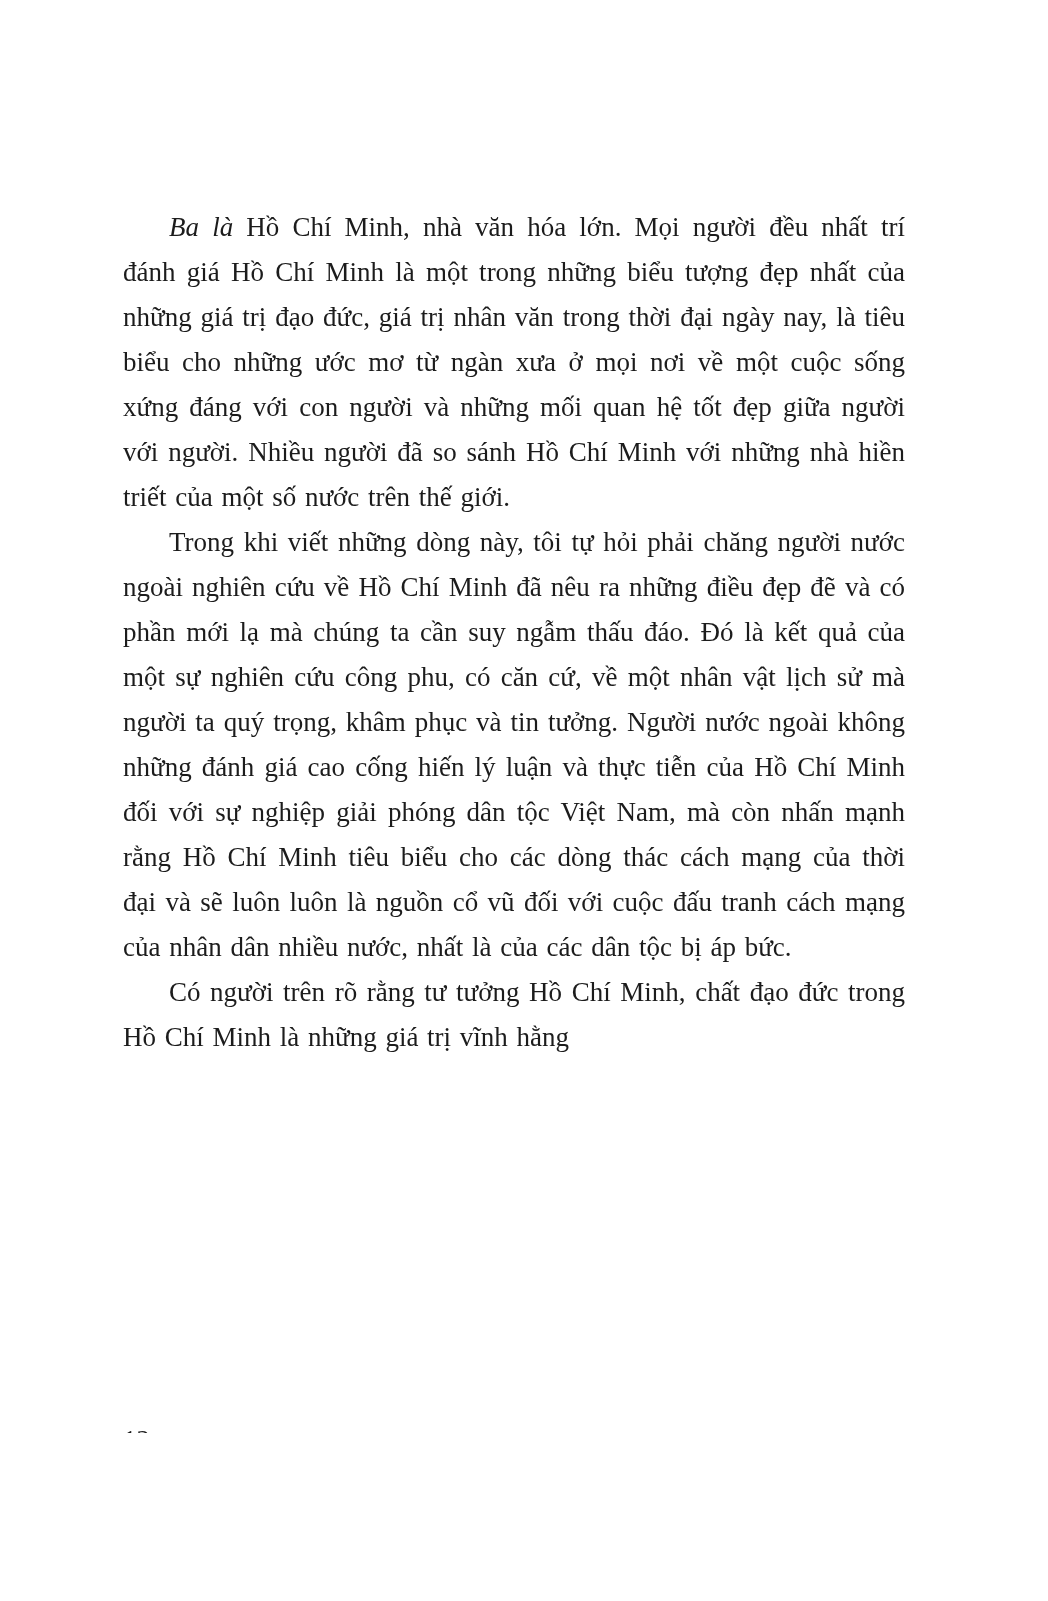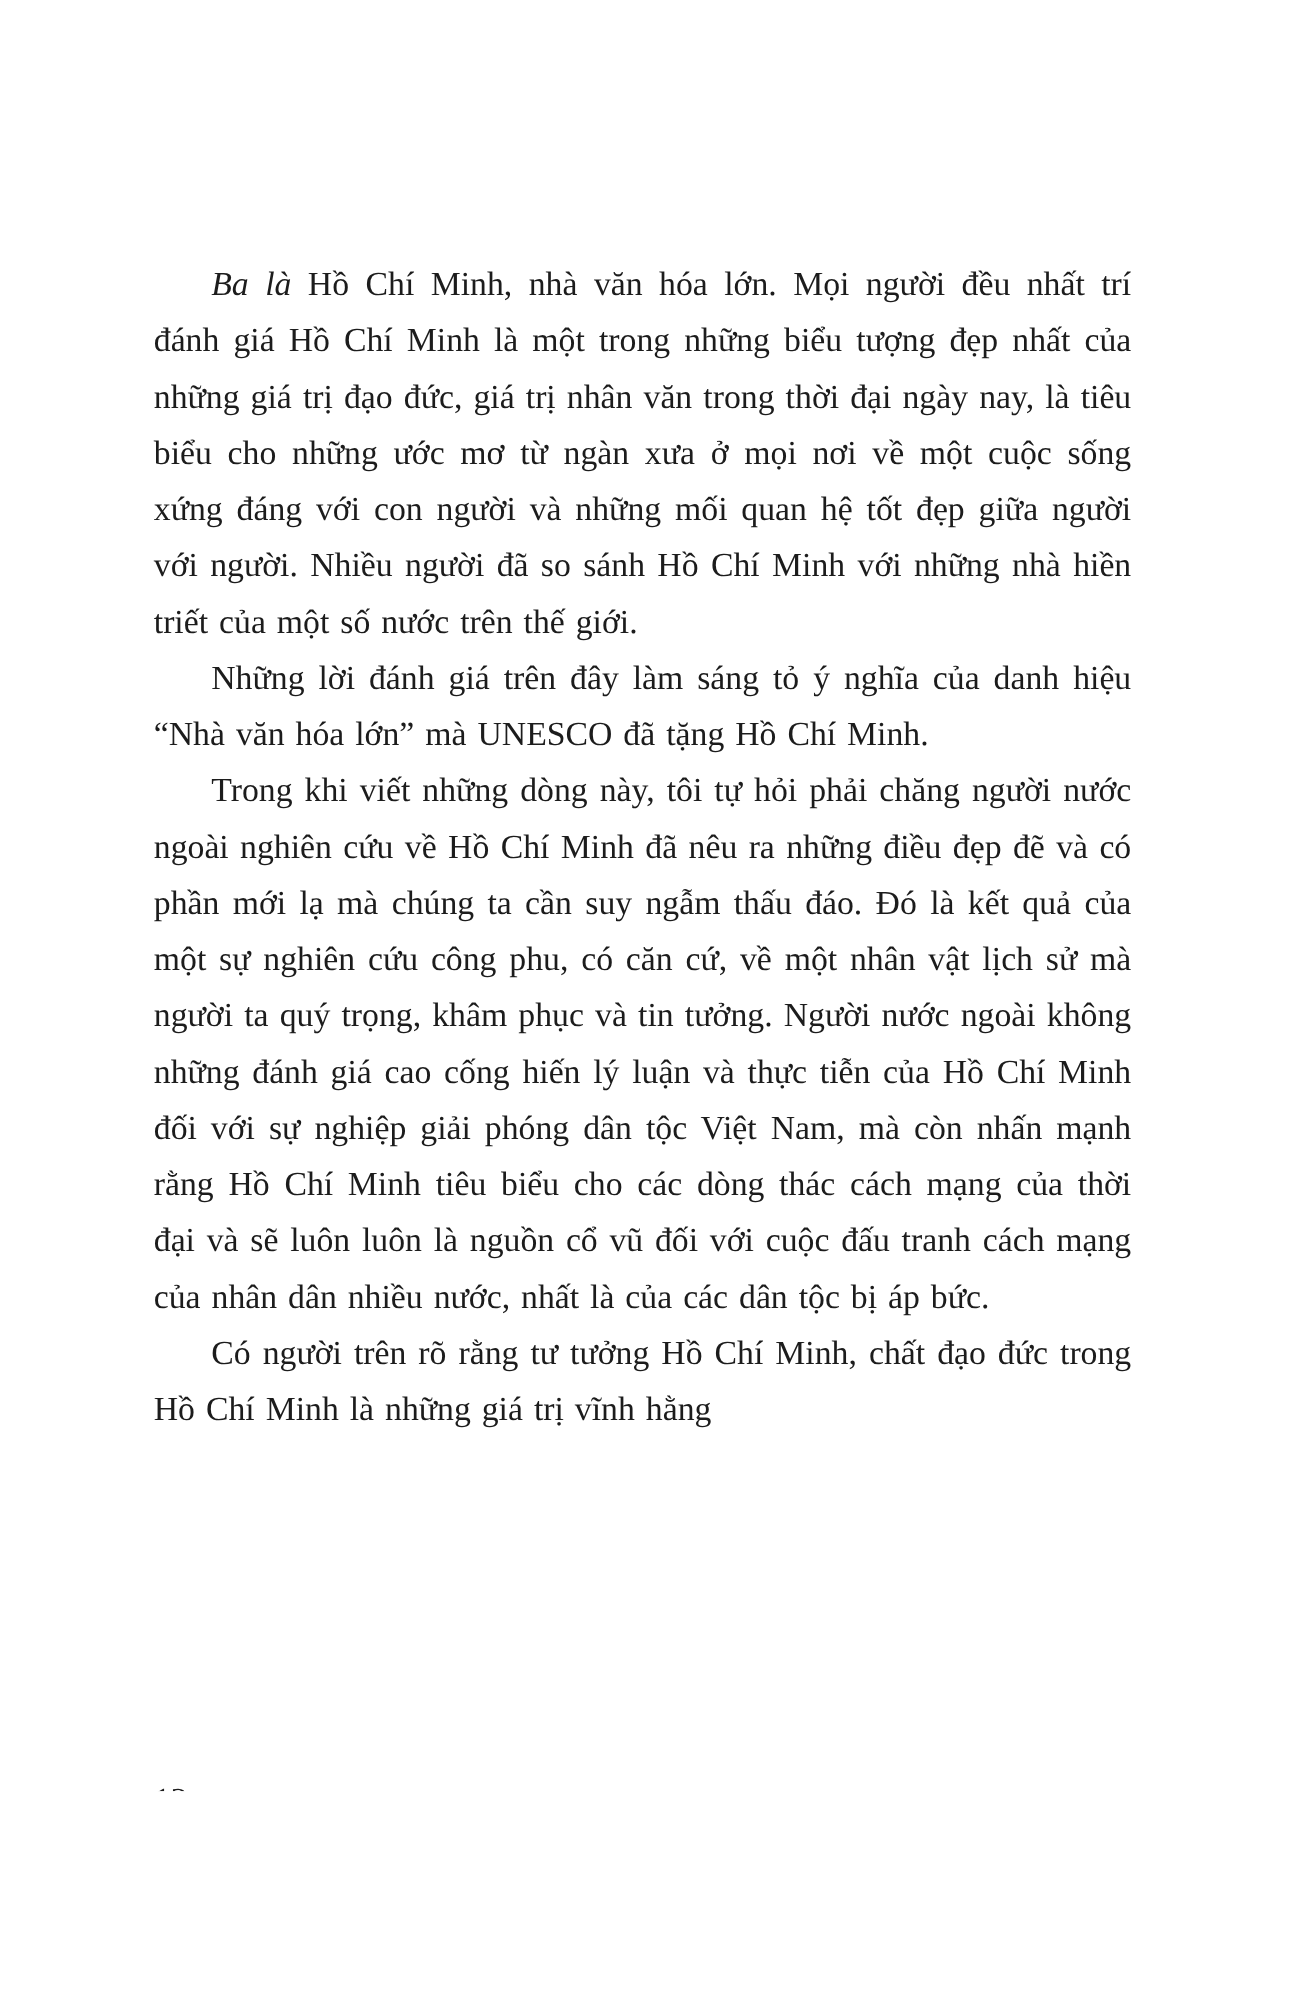--- a/index.html
+++ b/index.html
@@ -42,18 +42,17 @@
     line-height: 45px;
     color: #1c1c1c;
   }
 </style>
 </head>
 <body>
 
 <div class="page">
   <div class="text-block">
     <p class="para"><em>Ba là</em><span> Hồ Chí Minh, nhà văn hóa lớn. Mọi người đều nhất trí đánh giá Hồ Chí Minh là một trong những biểu tượng đẹp nhất của những giá trị đạo đức, giá trị nhân văn trong thời đại ngày nay, là tiêu biểu cho những ước mơ từ ngàn xưa ở mọi nơi về một cuộc sống xứng đáng với con người và những mối quan hệ tốt đẹp giữa người với người. Nhiều người đã so sánh Hồ Chí Minh với những nhà hiền triết của một số nước trên thế giới.</span></p>
-    <p class="para"><span>Những lời đánh giá trên đây làm sáng tỏ ý nghĩa của danh hiệu “Nhà văn hóa lớn” mà UNESCO đã tặng Hồ Chí Minh.</span></p>
     <p class="para"><span>Trong khi viết những dòng này, tôi tự hỏi phải chăng người nước ngoài nghiên cứu về Hồ Chí Minh đã nêu ra những điều đẹp đẽ và có phần mới lạ mà chúng ta cần suy ngẫm thấu đáo. Đó là kết quả của một sự nghiên cứu công phu, có căn cứ, về một nhân vật lịch sử mà người ta quý trọng, khâm phục và tin tưởng. Người nước ngoài không những đánh giá cao cống hiến lý luận và thực tiễn của Hồ Chí Minh đối với sự nghiệp giải phóng dân tộc Việt Nam, mà còn nhấn mạnh rằng Hồ Chí Minh tiêu biểu cho các dòng thác cách mạng của thời đại và sẽ luôn luôn là nguồn cổ vũ đối với cuộc đấu tranh cách mạng của nhân dân nhiều nước, nhất là của các dân tộc bị áp bức.</span></p>
     <p class="para"><span>Có người trên rõ rằng tư tưởng Hồ Chí Minh, chất đạo đức trong Hồ Chí Minh là những giá trị vĩnh hằng</span></p>
   </div>
   <div class="page-number">12</div>
 </div>
 
 </body></html>

